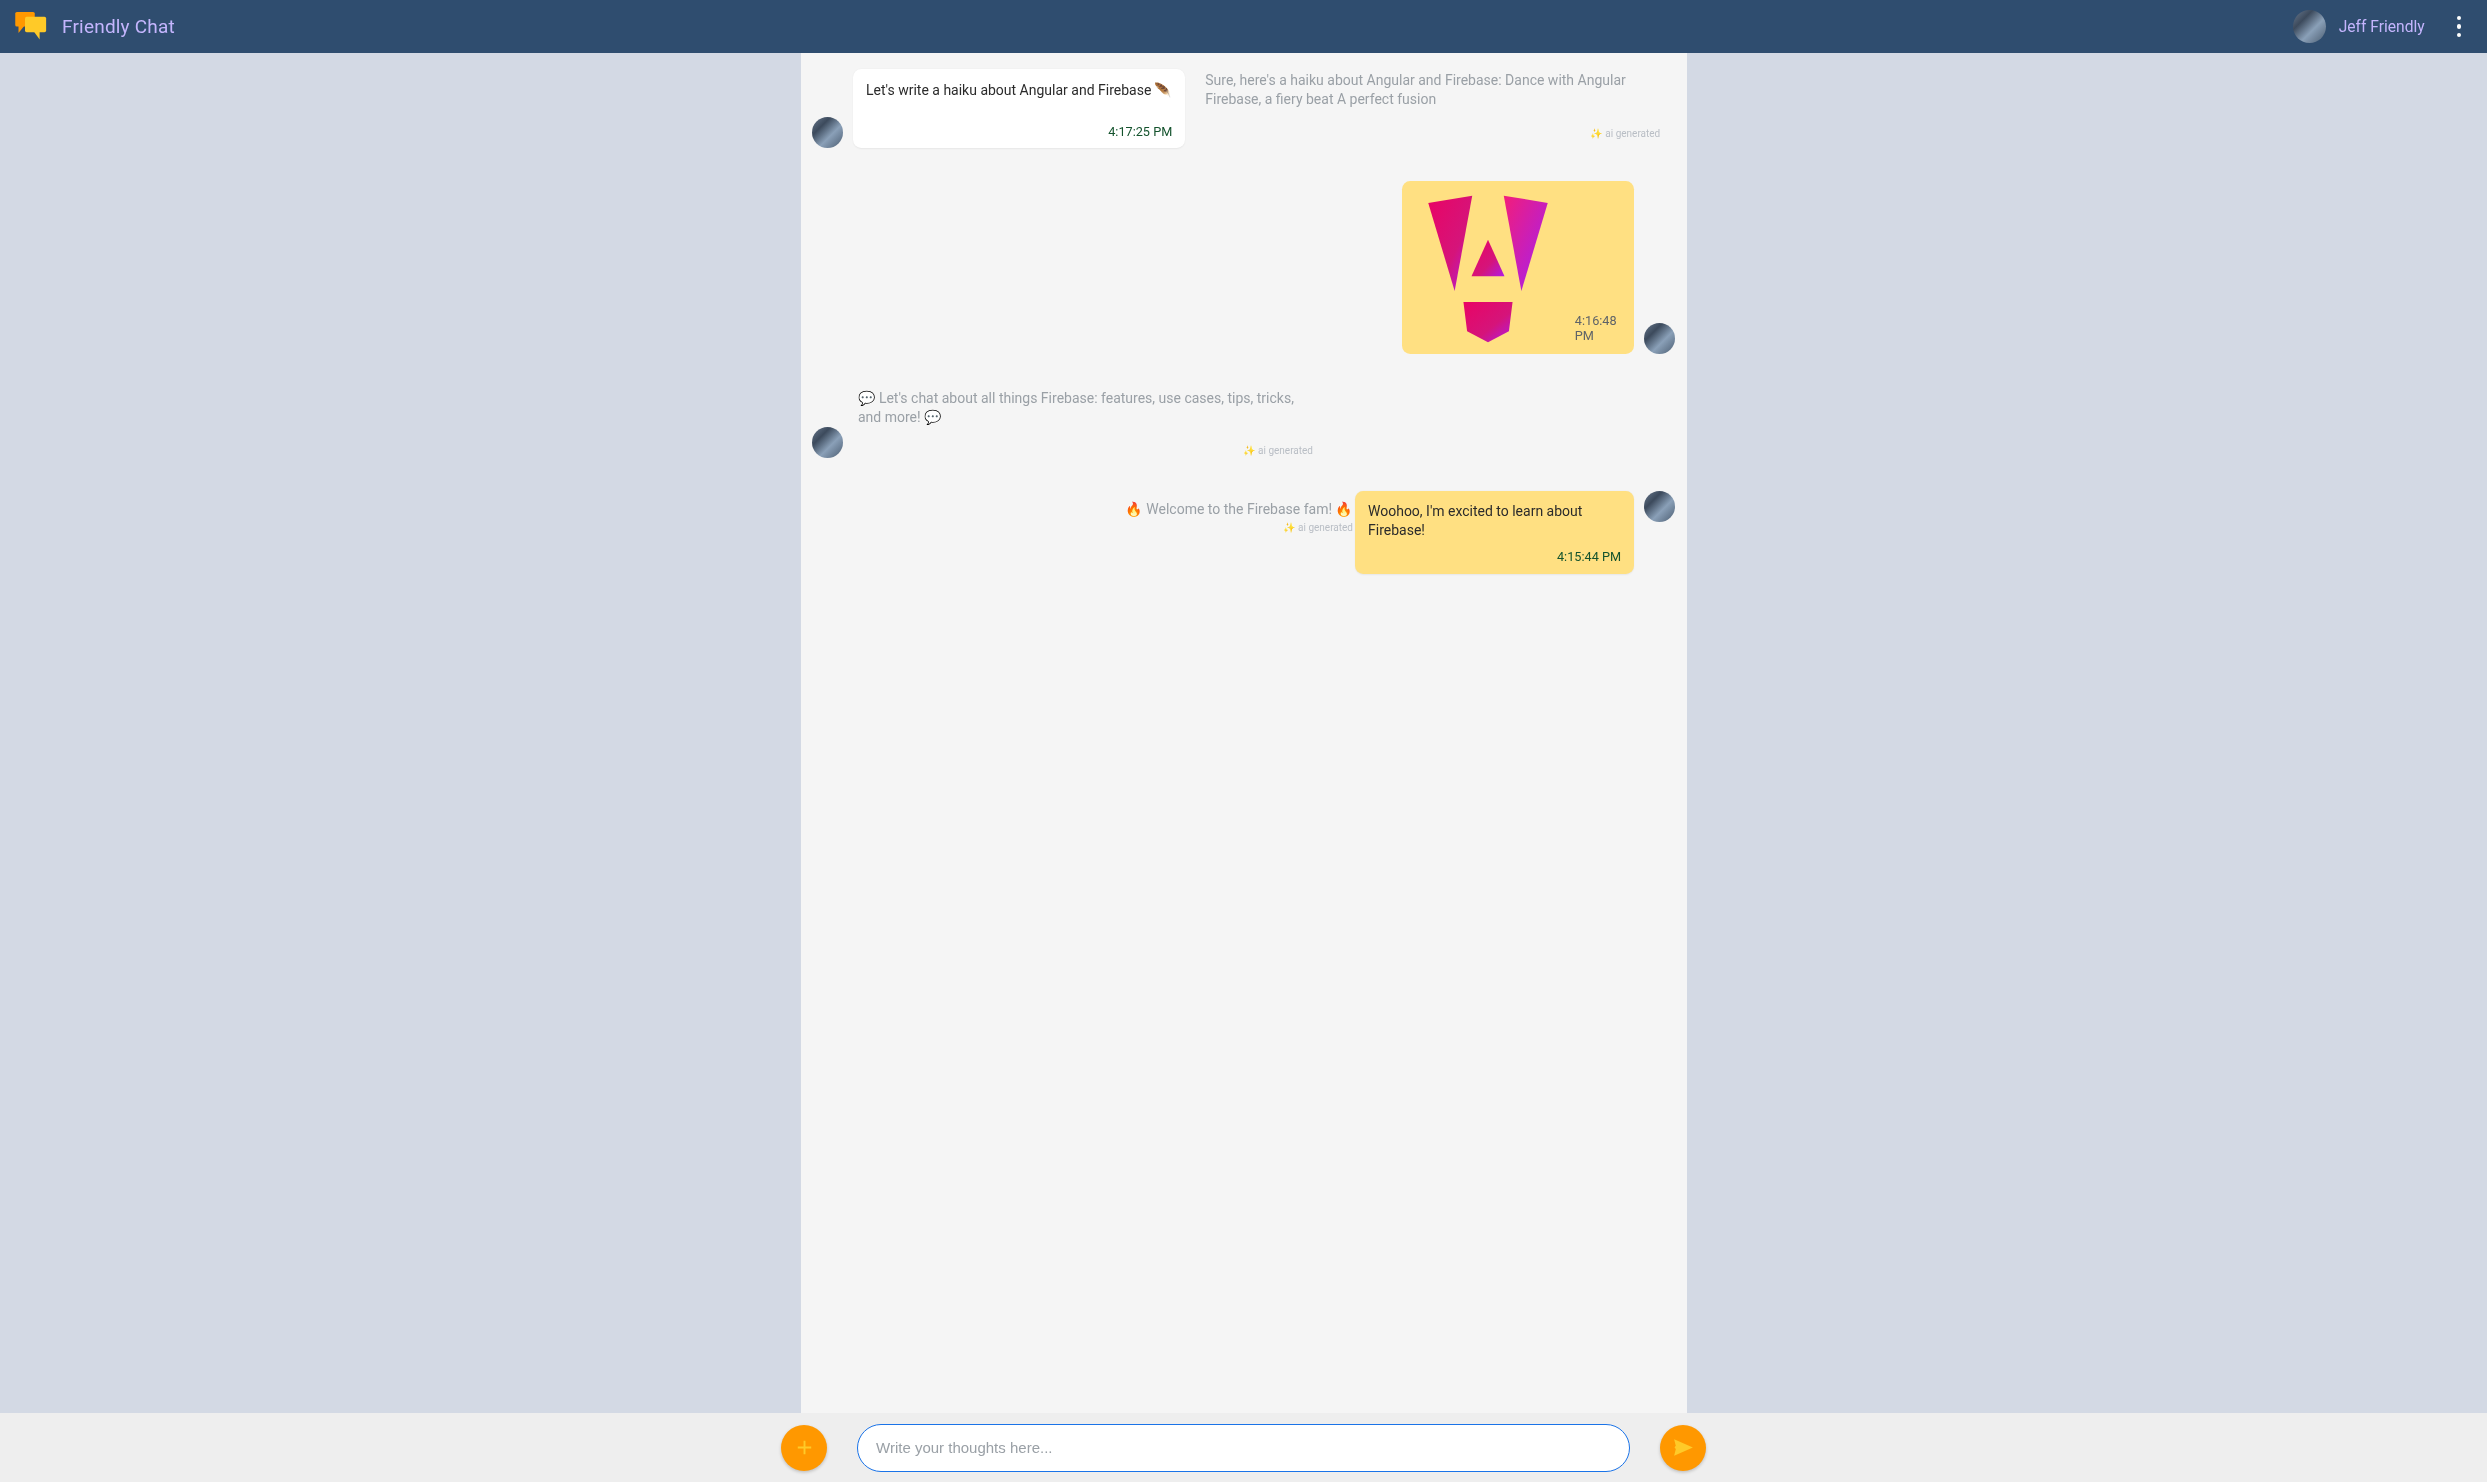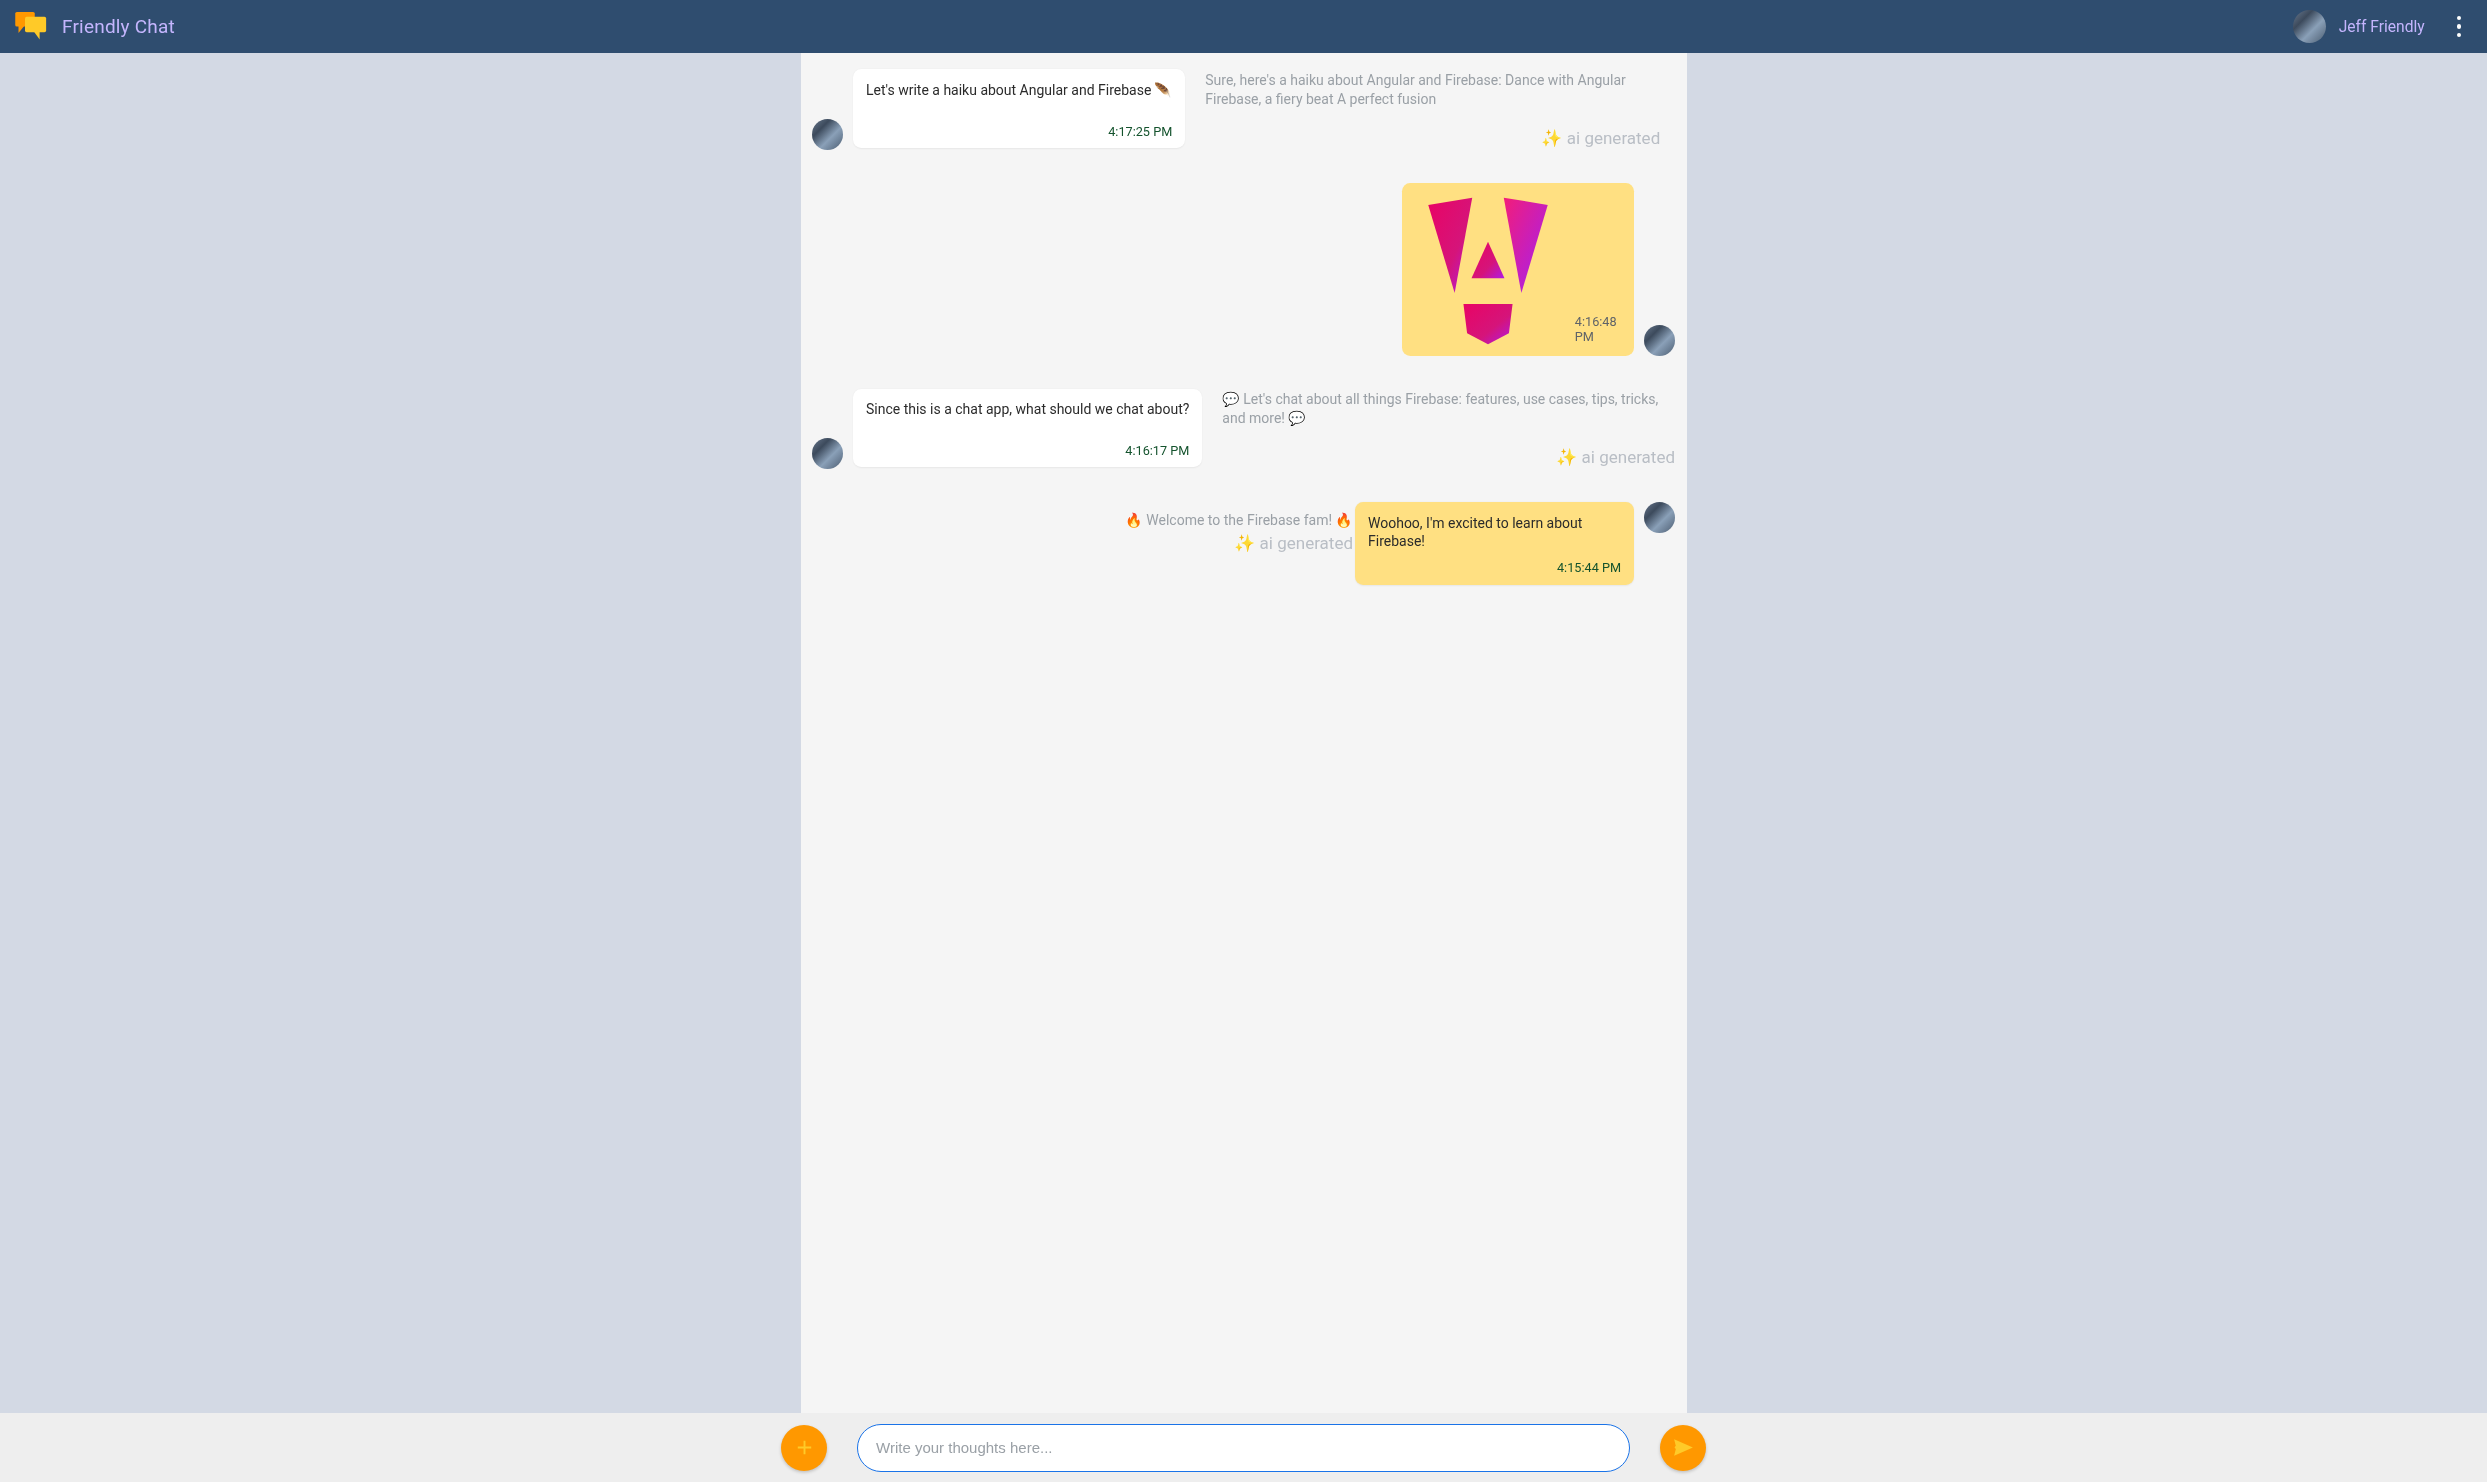--- a/index.html
+++ b/index.html
@@ -89,21 +89,21 @@
   }
   .bubble .ts {
     text-align: right;
     font-size: 12.7px;
     color: #14532d;
     margin-top: 23px;
   }
   .bubble .ts.tight { margin-top: 8.2px; }
   .ai-tag {
     text-align: right;
-    font-size: 17px;
+    font-size: 10px;
     color: #b9bec5;
     margin-top: 18px;
   }
 
   .pair-row {
     display: flex;
     align-items: flex-start;
     gap: 15px;
   }
   .pair-row .bubble.white { flex-shrink: 0; }
@@ -248,24 +248,20 @@
           </svg>
         </div>
         <div class="ts">4:16:48 PM</div>
       </div>
       <span class="avatar small"></span>
     </div>
 
     <div class="msg-group left">
       <span class="avatar small"></span>
       <div class="pair-row" style="flex:1">
-        <div class="bubble white">
-          <div>Since this is a chat app, what should we chat about?</div>
-          <div class="ts">4:16:17 PM</div>
-        </div>
         <div class="ai-side bubble wide-ai">
           <div>💬 Let's chat about all things Firebase: features, use cases, tips, tricks, and more! 💬</div>
           <div class="ai-tag">✨ ai generated</div>
         </div>
       </div>
     </div>
 
     <div class="msg-group right" style="align-items:flex-start;">
       <div class="greet-row" style="flex:1; justify-content:flex-end;">
         <div class="greet-ai">

